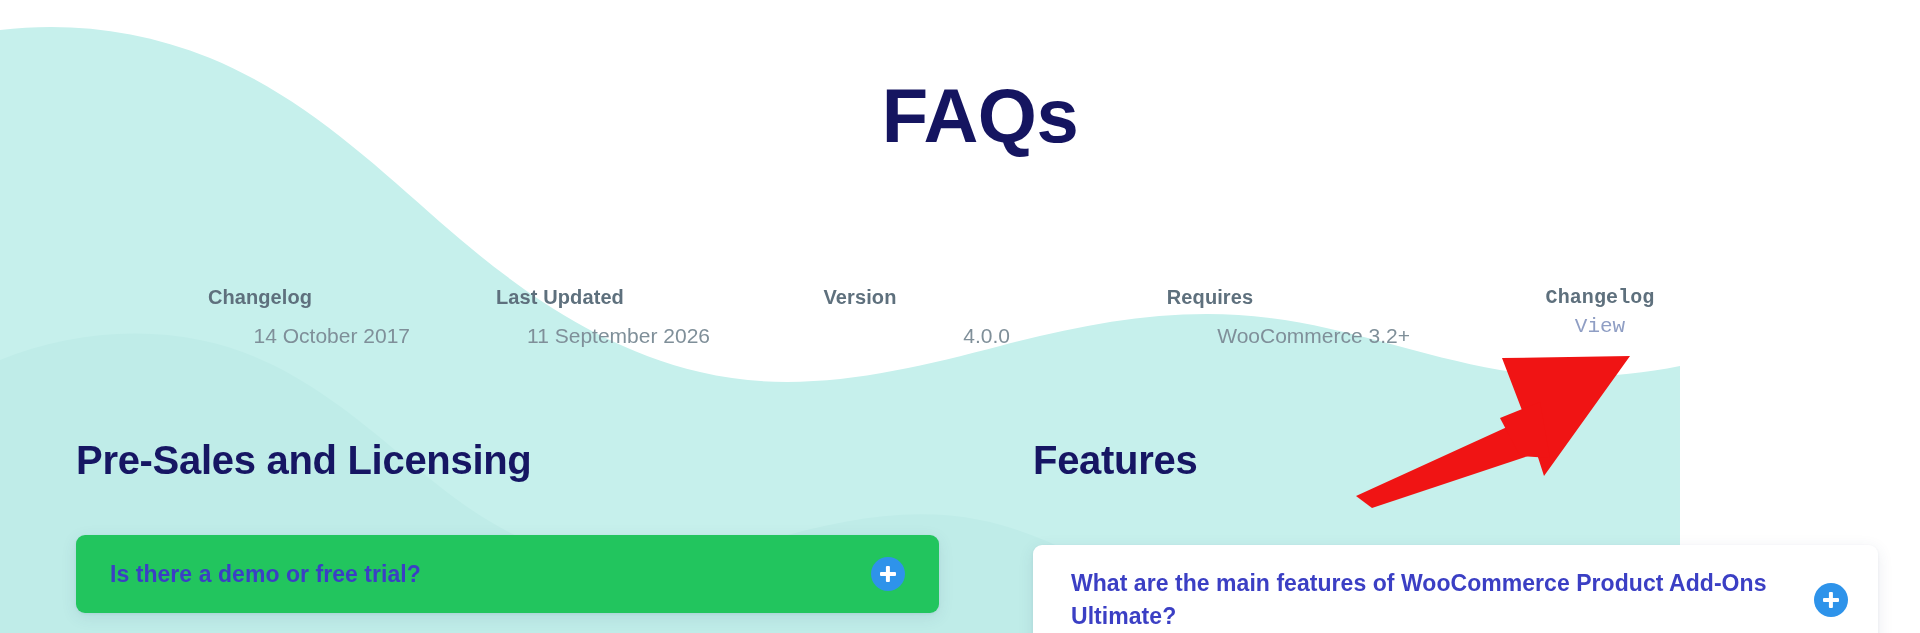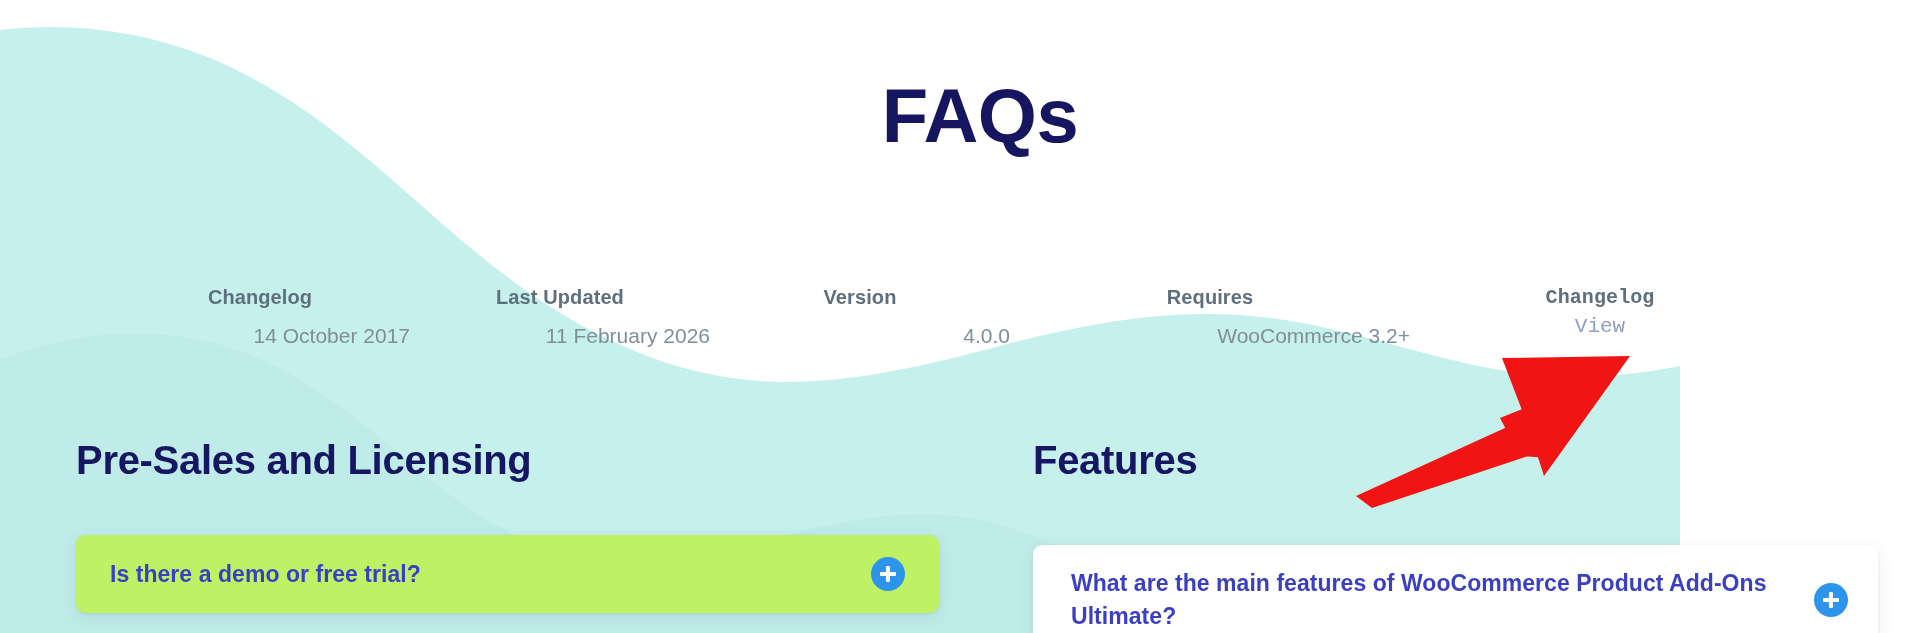--- a/index.html
+++ b/index.html
@@ -206,21 +206,21 @@
 
   <div class="meta-row">
 
     <div class="meta-col c0">
       <div class="meta-label" style="color: rgb(94, 112, 125);">Changelog</div>
       <div class="meta-value" style="color: rgb(127, 143, 153);">14 October 2017</div>
     </div>
 
     <div class="meta-col c1">
       <div class="meta-label" style="color: rgb(94, 112, 125);">Last Updated</div>
-      <div class="meta-value" style="color: rgb(127, 143, 153);">11 February 2026</div>
+      <div class="meta-value" style="color: rgb(127, 143, 153);">11 September 2026</div>
     </div>
 
     <div class="meta-col c2">
       <div class="meta-label" style="color: rgb(94, 112, 125);">Version</div>
       <div class="meta-value" style="color: rgb(127, 143, 153);">4.0.0</div>
     </div>
 
     <div class="meta-col c3">
       <div class="meta-label" style="color: rgb(94, 112, 125);">Requires</div>
       <div class="meta-value" style="color: rgb(127, 143, 153);">WooCommerce 3.2+</div>
@@ -230,21 +230,21 @@
       <div class="meta-label" style="color: rgb(94, 112, 125);">Changelog</div>
       <a class="meta-value link" href="#" style="color: rgb(143, 158, 196);">View</a>
     </div>
 
   </div>
 
   <div class="section-heading left" style="color: rgb(22, 22, 99);">Pre-Sales and Licensing</div>
 
   <div class="section-heading right" style="color: rgb(22, 22, 99);">Features</div>
 
-  <div class="faq-card one" style="background: #bef264;">
+  <div class="faq-card one" style="background: #22c55e;">
     <div class="faq-question" style="color: rgb(59, 63, 196);">Is there a demo or free trial?</div>
     <button class="plus-btn" aria-label="expand" style="background: rgb(46, 147, 234);"></button>
   </div>
 
   <div class="faq-card two" style="background: rgb(255, 255, 255);">
     <div class="faq-question" style="color: rgb(59, 63, 196);">What are the main features of WooCommerce Product Add-Ons Ultimate?</div>
     <button class="plus-btn" aria-label="expand" style="background: rgb(46, 147, 234);"></button>
   </div>
 
   <svg class="annotation-arrow" viewBox="0 0 360 180" aria-hidden="true">

